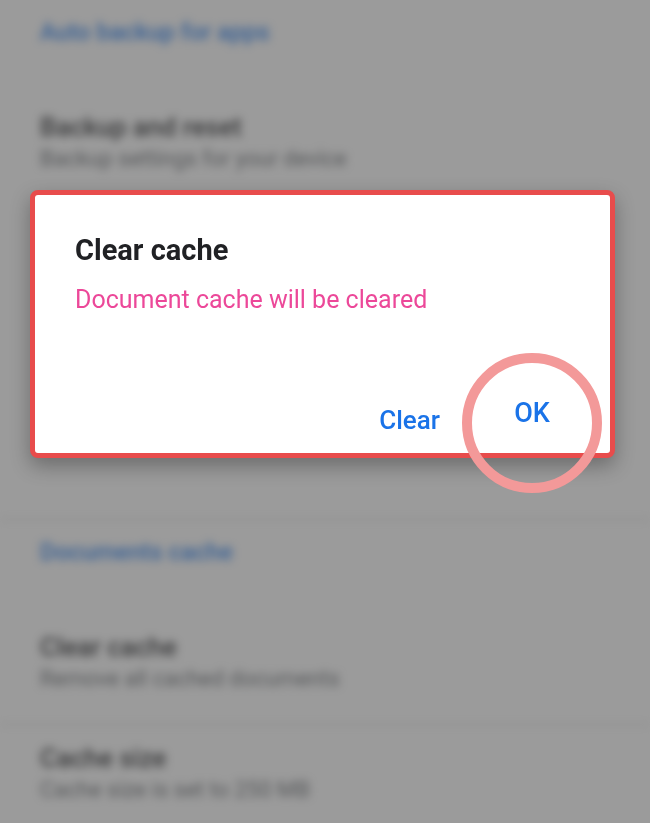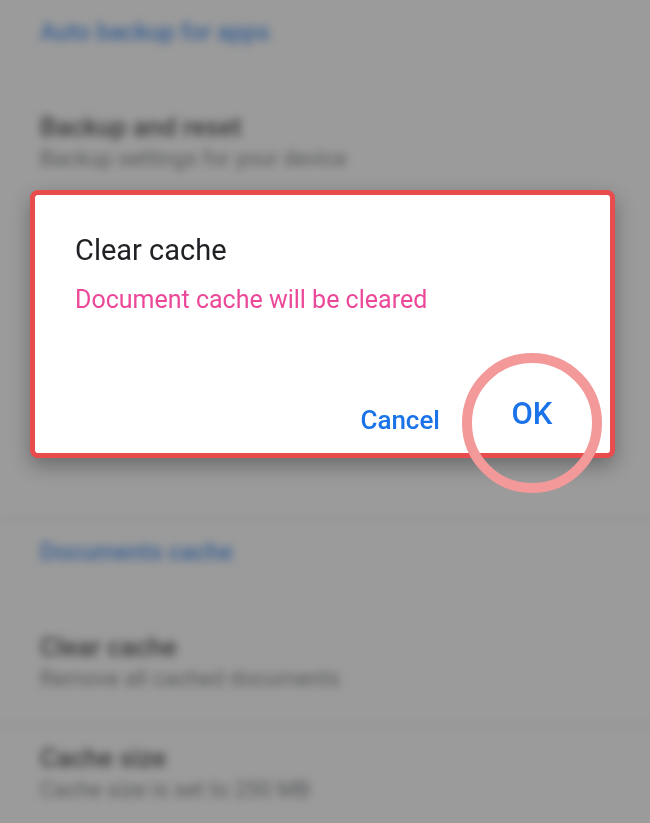--- a/index.html
+++ b/index.html
@@ -78,21 +78,21 @@
       border-radius: 8px;
       box-shadow: 0 8px 20px rgba(0,0,0,0.3);
     }
     
     .dialog-content {
       padding: 38px 40px 0 40px;
     }
     
     .dialog-title {
       font-size: 29px;
-      font-weight: 400;
+      font-weight: 700;
       color: #202124;
       margin-bottom: 18px;
     }
     
     .dialog-message {
       font-size: 25px;
       font-weight: 400;
       color: #ec4899;
     }
     
@@ -122,21 +122,21 @@
       height: 140px;
       border: 10px solid #f39999;
       border-radius: 50%;
       display: flex;
       align-items: center;
       justify-content: center;
       background: rgba(255,255,255,0);
     }
     
     .btn-ok {
-      font-size: 31px;
+      font-size: 27px;
       font-weight: 500;
       color: #1a73e8;
       background: none;
       border: none;
       cursor: pointer;
       position: relative;
       top: -10px;
     }
     
     .spacer-large {
@@ -189,19 +189,19 @@
 </div>
 
 <div class="overlay"></div>
 
 <div class="dialog-frame">
   <div class="dialog-content">
     <div class="dialog-title">Clear cache</div>
     <div class="dialog-message">Document cache will be cleared</div>
   </div>
   <div class="dialog-actions">
-    <button class="btn-cancel">Cancel</button>
+    <button class="btn-cancel">Clear</button>
     <div style="width:90px;"></div>
   </div>
   <div class="ok-circle">
     <button class="btn-ok">OK</button>
   </div>
 </div>
 
 </body></html>

